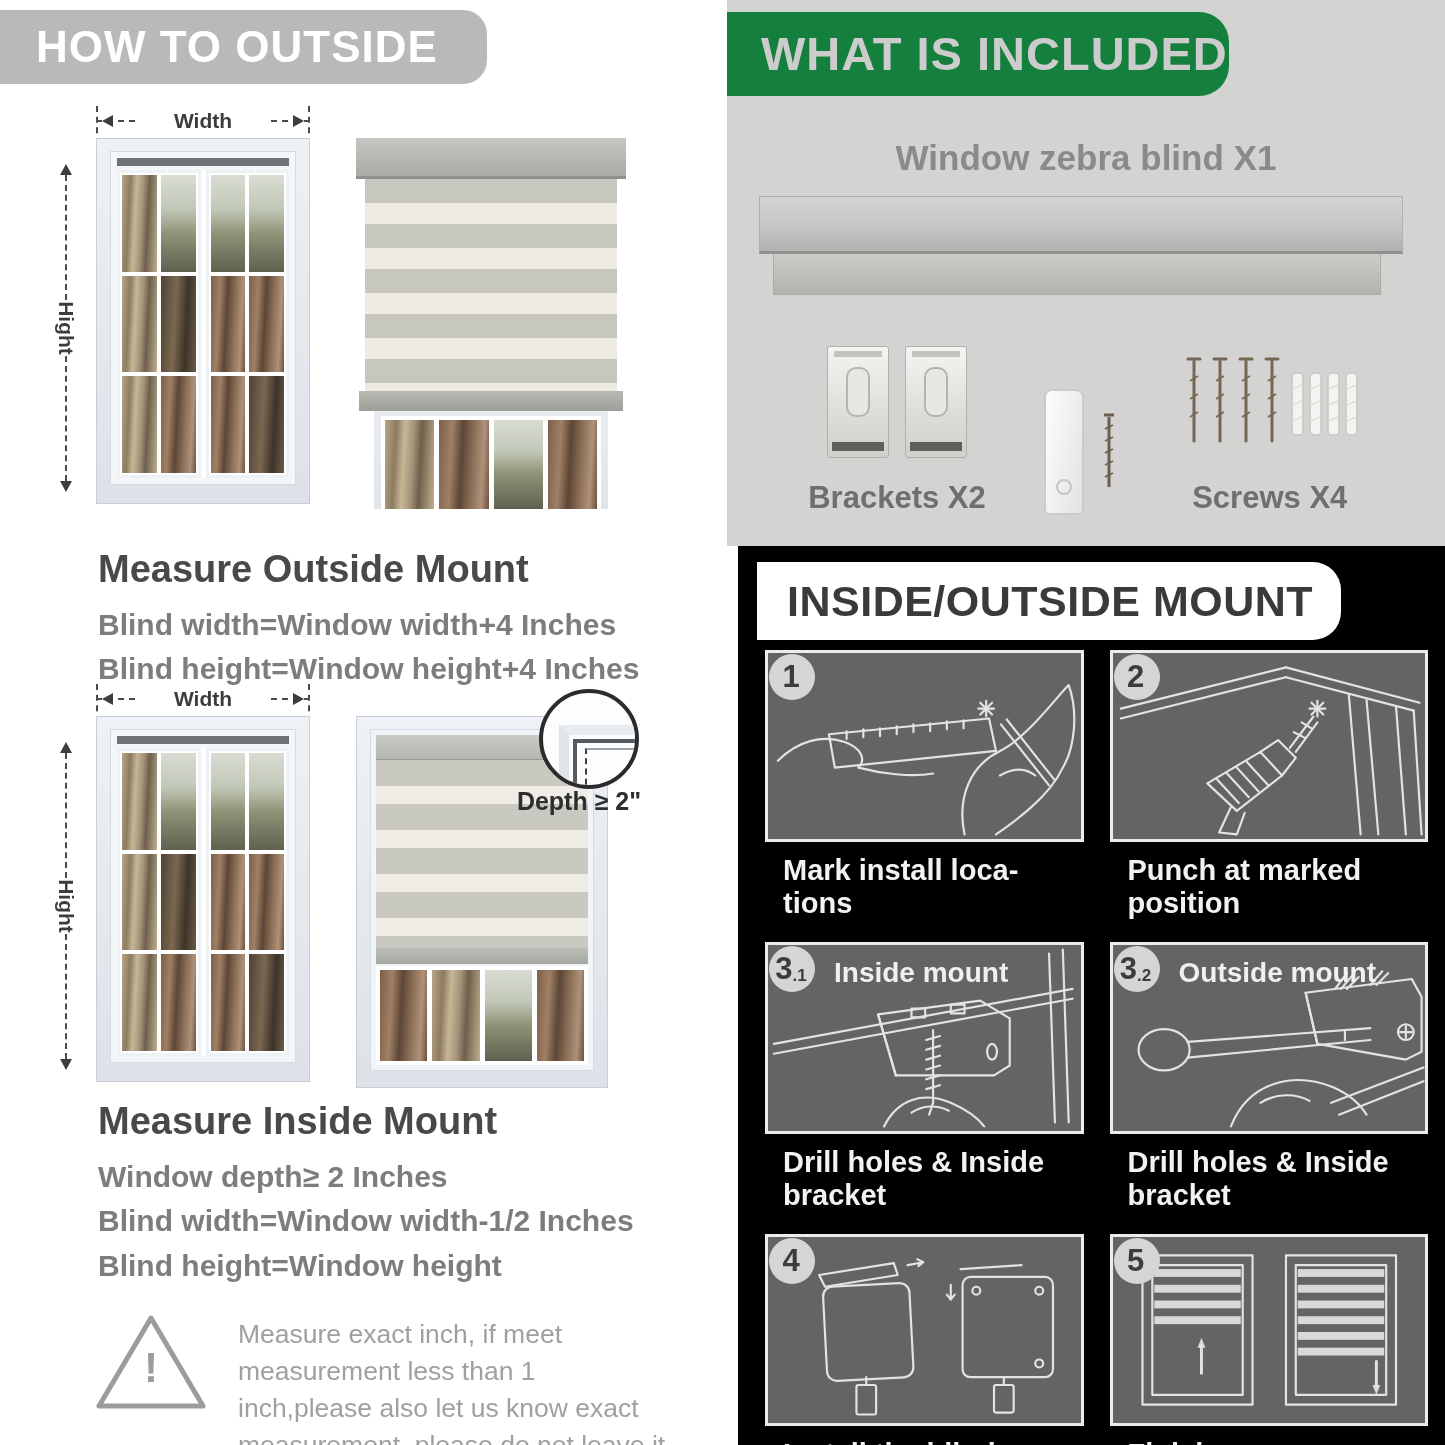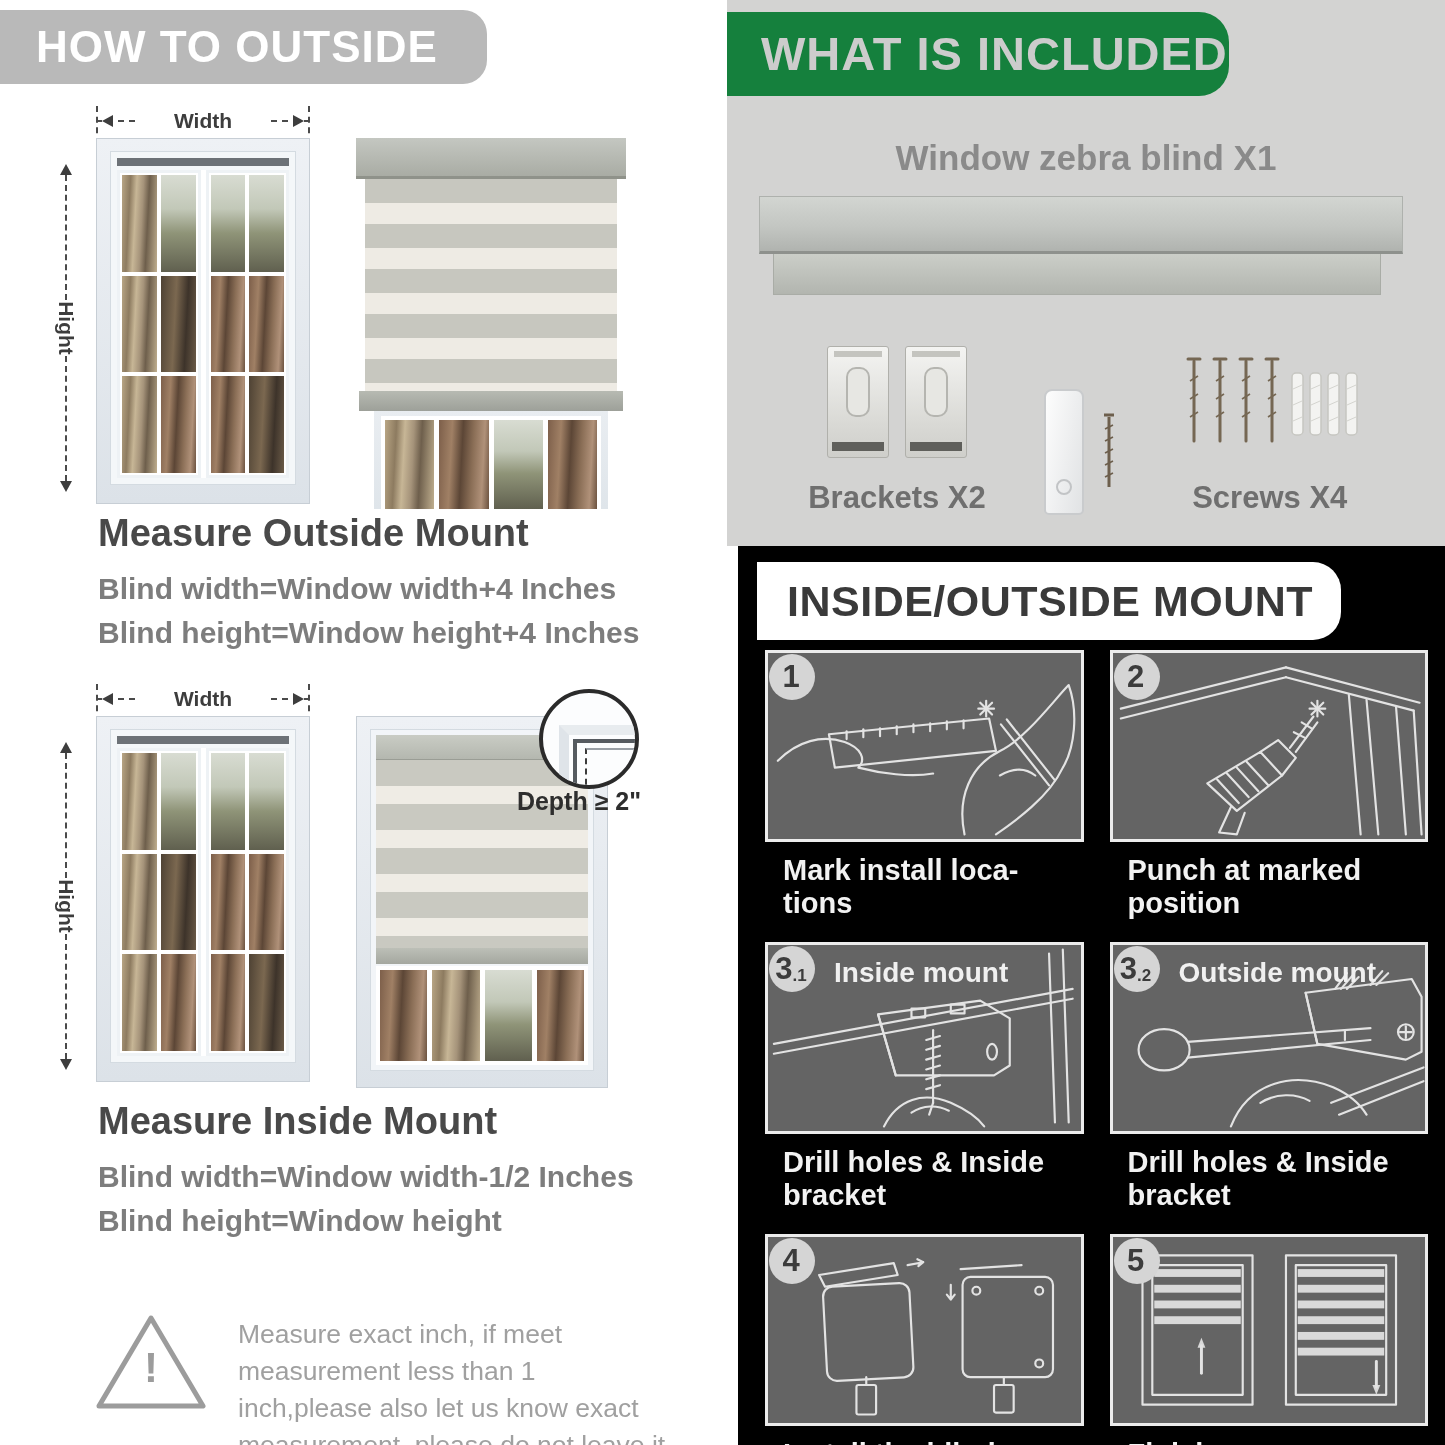--- a/index.html
+++ b/index.html
@@ -73,21 +73,21 @@
   .mag-l1{position:absolute;left:16px;top:32px;right:-10px;bottom:-10px;
           border-left:10px solid #dfe4e9;border-top:10px solid #e8ecef;}
   .mag-l2{position:absolute;left:30px;top:46px;right:-10px;bottom:-10px;
           border-left:4px solid #565b60;border-top:4px solid #565b60;}
   .mag-l3{position:absolute;left:42px;top:55px;right:-10px;bottom:-10px;
           border-left:2px dashed #3c3c3c;border-top:2px solid #9aa0a6;}
   .depth-label{position:absolute;top:70px;right:-62px;width:180px;text-align:center;font-weight:bold;
                font-size:25px;color:#2e2e2e;z-index:3;}
   
   .m-block{position:absolute;left:98px;}
-  .ob{top:512px;} .ib{top:1100px;}
+  .ob{top:548px;} .ib{top:1100px;}
   .m-title{font-size:38px;font-weight:bold;color:#494949;margin-bottom:12px;}
   .m-line{font-size:30px;font-weight:bold;color:#7d7d7d;line-height:1.48;}
   
   .warning{position:absolute;left:92px;top:1308px;display:flex;gap:28px;width:580px;}
   .warn-icon{position:relative;width:118px;height:106px;flex:none;}
   .warn-mark{position:absolute;left:0;right:0;top:36px;text-align:center;font-size:42px;
              font-weight:bold;color:#9c9c9c;}
   .warn-text{font-size:26.5px;color:#a0a0a0;line-height:1.4;padding-top:8px;}
   
   .col-right{position:absolute;left:727px;top:0;width:718px;height:1445px;}
@@ -257,20 +257,21 @@
           <div class="mag-l1"></div>
           <div class="mag-l2"></div>
           <div class="mag-l3"></div>
         </div>
         <div class="depth-label">Depth ≥ 2"</div>
       </div>
     </div>
 
     <div class="m-block ib">
       <div class="m-title">Measure Inside Mount</div>
+      <div class="m-line">Window depth≥ 2 Inches</div>
       <div class="m-line">Blind width=Window width-1/2 Inches</div>
       <div class="m-line">Blind height=Window height</div>
     </div>
 
     <div class="warning">
       <div class="warn-icon">
         <svg width="118" height="106" viewBox="0 0 118 106">
           <path d="M59 10 L111 98 L7 98 Z" fill="none" stroke="#9c9c9c" stroke-width="5" stroke-linejoin="round"></path>
         </svg>
         <div class="warn-mark">!</div>

